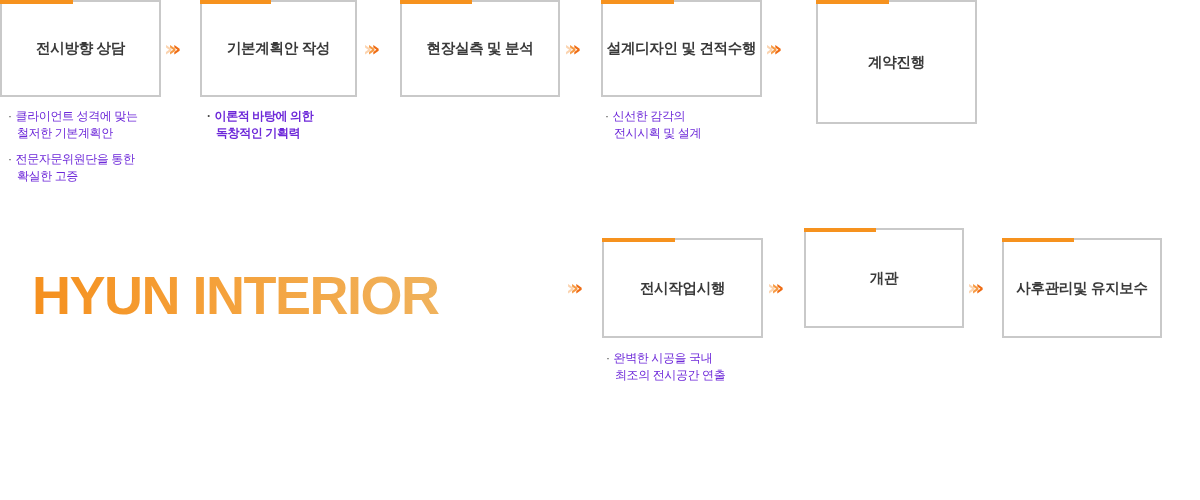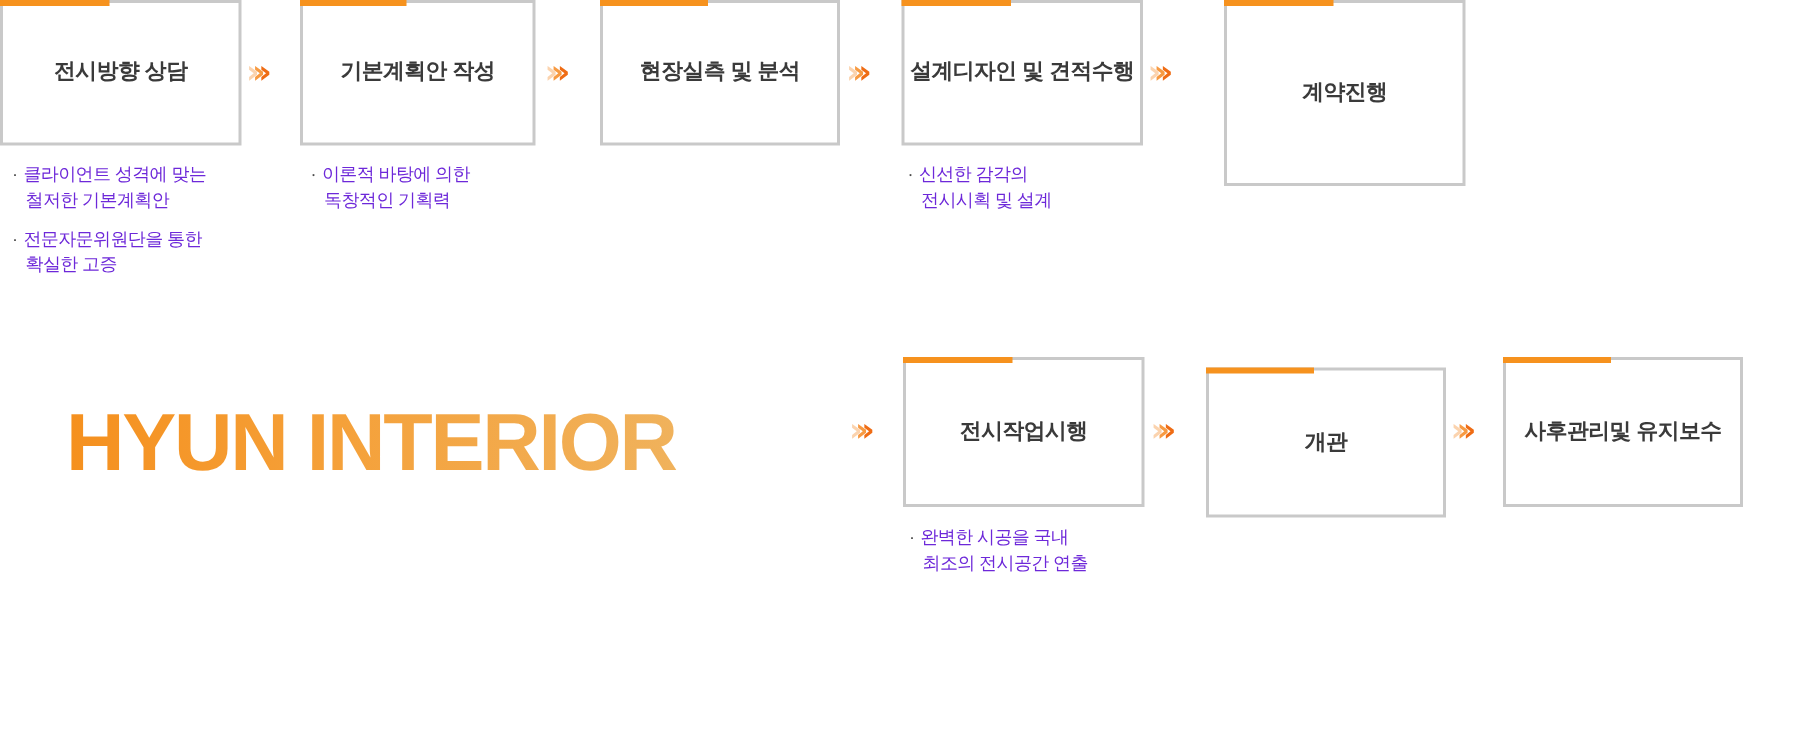--- a/index.html
+++ b/index.html
@@ -78,21 +78,21 @@
   .bullet-line.first::before {
     content: "\00B7";
     margin-right: 4px;
     color: #4a4a4a;
   }
   .bullet-line.cont { padding-left: 9px; }
 
   
   #brand {
     position: absolute;
-    left: 44px;
+    left: 32px;
     top: 264px;
     font-size: 54px;
     font-weight: bold;
     letter-spacing: -1.5px;
     font-family: "Liberation Sans", sans-serif;
     background: linear-gradient(90deg, #f5901e 0%, #f5a13a 45%, #f0b25c 100%);
     -webkit-background-clip: text;
     background-clip: text;
     -webkit-text-fill-color: transparent;
     color: #f5a13a;
@@ -131,21 +131,21 @@
     <div class="pbox-accent" style="width:71px;"></div>
     <div class="pbox-label">기본계획안 작성</div>
   </div>
 
   <div class="chev" style="left:363px; top:38px;">
     <span class="c1">›</span>
     <span class="c2">›</span>
     <span class="c3">›</span>
   </div>
 
-  <div class="bullets" style="left:207px; top:108px; width:160px;">
+  <div class="bullets" style="left:207px; top:108px; width:160px;font-weight:bold;">
     <div class="bullet-item">
       <span class="bullet-line first">이론적 바탕에 의한</span>
       <span class="bullet-line cont">독창적인 기획력</span>
     </div>
   </div>
 
   <div class="pbox" style="left:400px; top:0px; width:160px; height:97px;">
     <div class="pbox-accent" style="width:72px;"></div>
     <div class="pbox-label">현장실측 및 분석</div>
   </div>
@@ -198,21 +198,21 @@
     <span class="c3">›</span>
   </div>
 
   <div class="bullets" style="left:606px; top:350px; width:180px;">
     <div class="bullet-item">
       <span class="bullet-line first">완벽한 시공을 국내</span>
       <span class="bullet-line cont">최조의 전시공간 연출</span>
     </div>
   </div>
 
-  <div class="pbox" style="left:804px; top:245px; width:160px; height:100px;">
+  <div class="pbox" style="left:804px; top:228px; width:160px; height:100px;">
     <div class="pbox-accent" style="width:72px;"></div>
     <div class="pbox-label">개관</div>
   </div>
 
   <div class="chev" style="left:967px; top:277px;">
     <span class="c1">›</span>
     <span class="c2">›</span>
     <span class="c3">›</span>
   </div>
 

